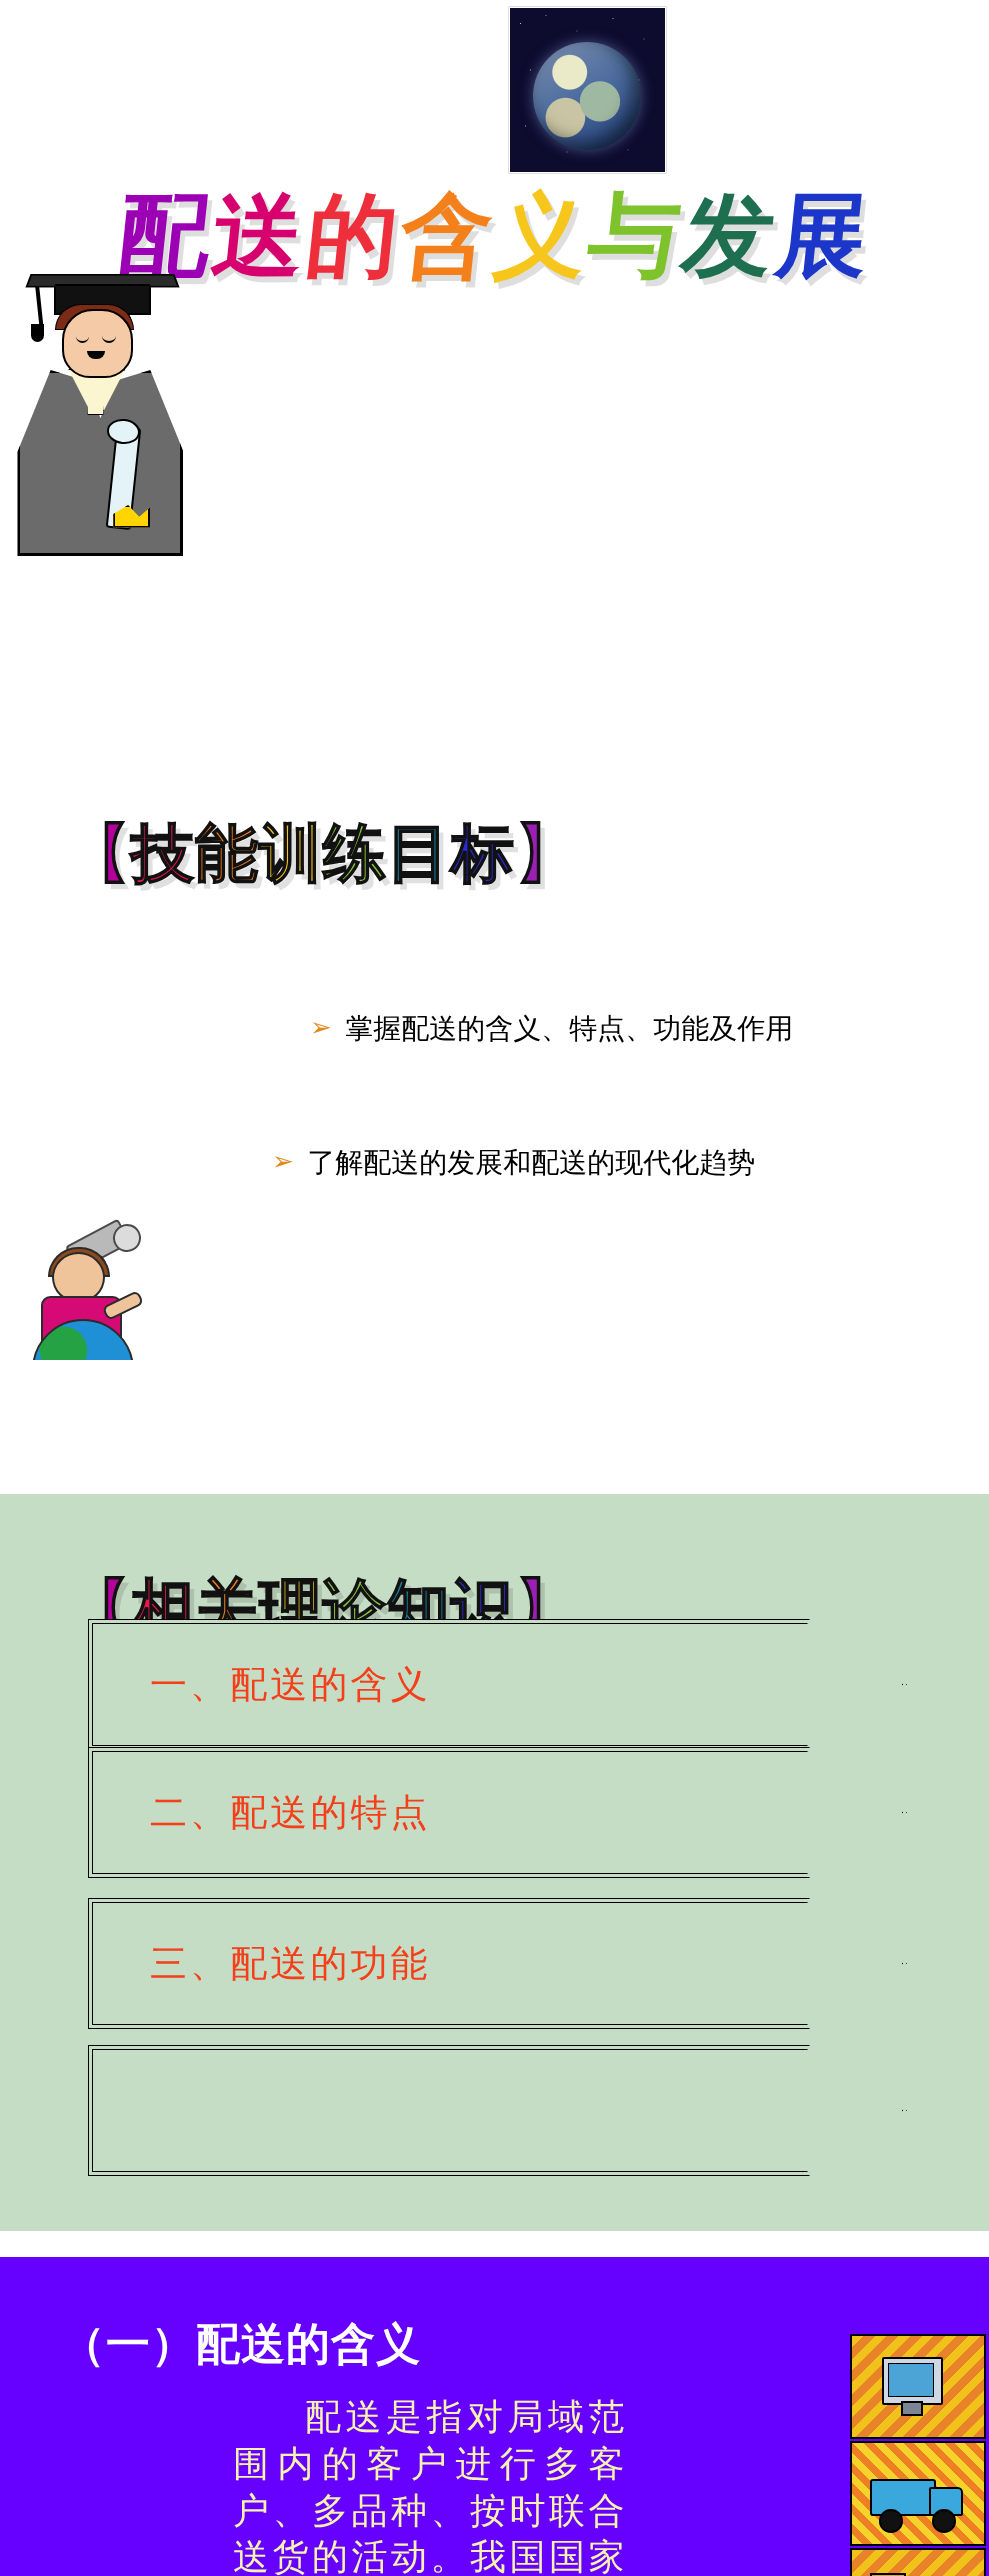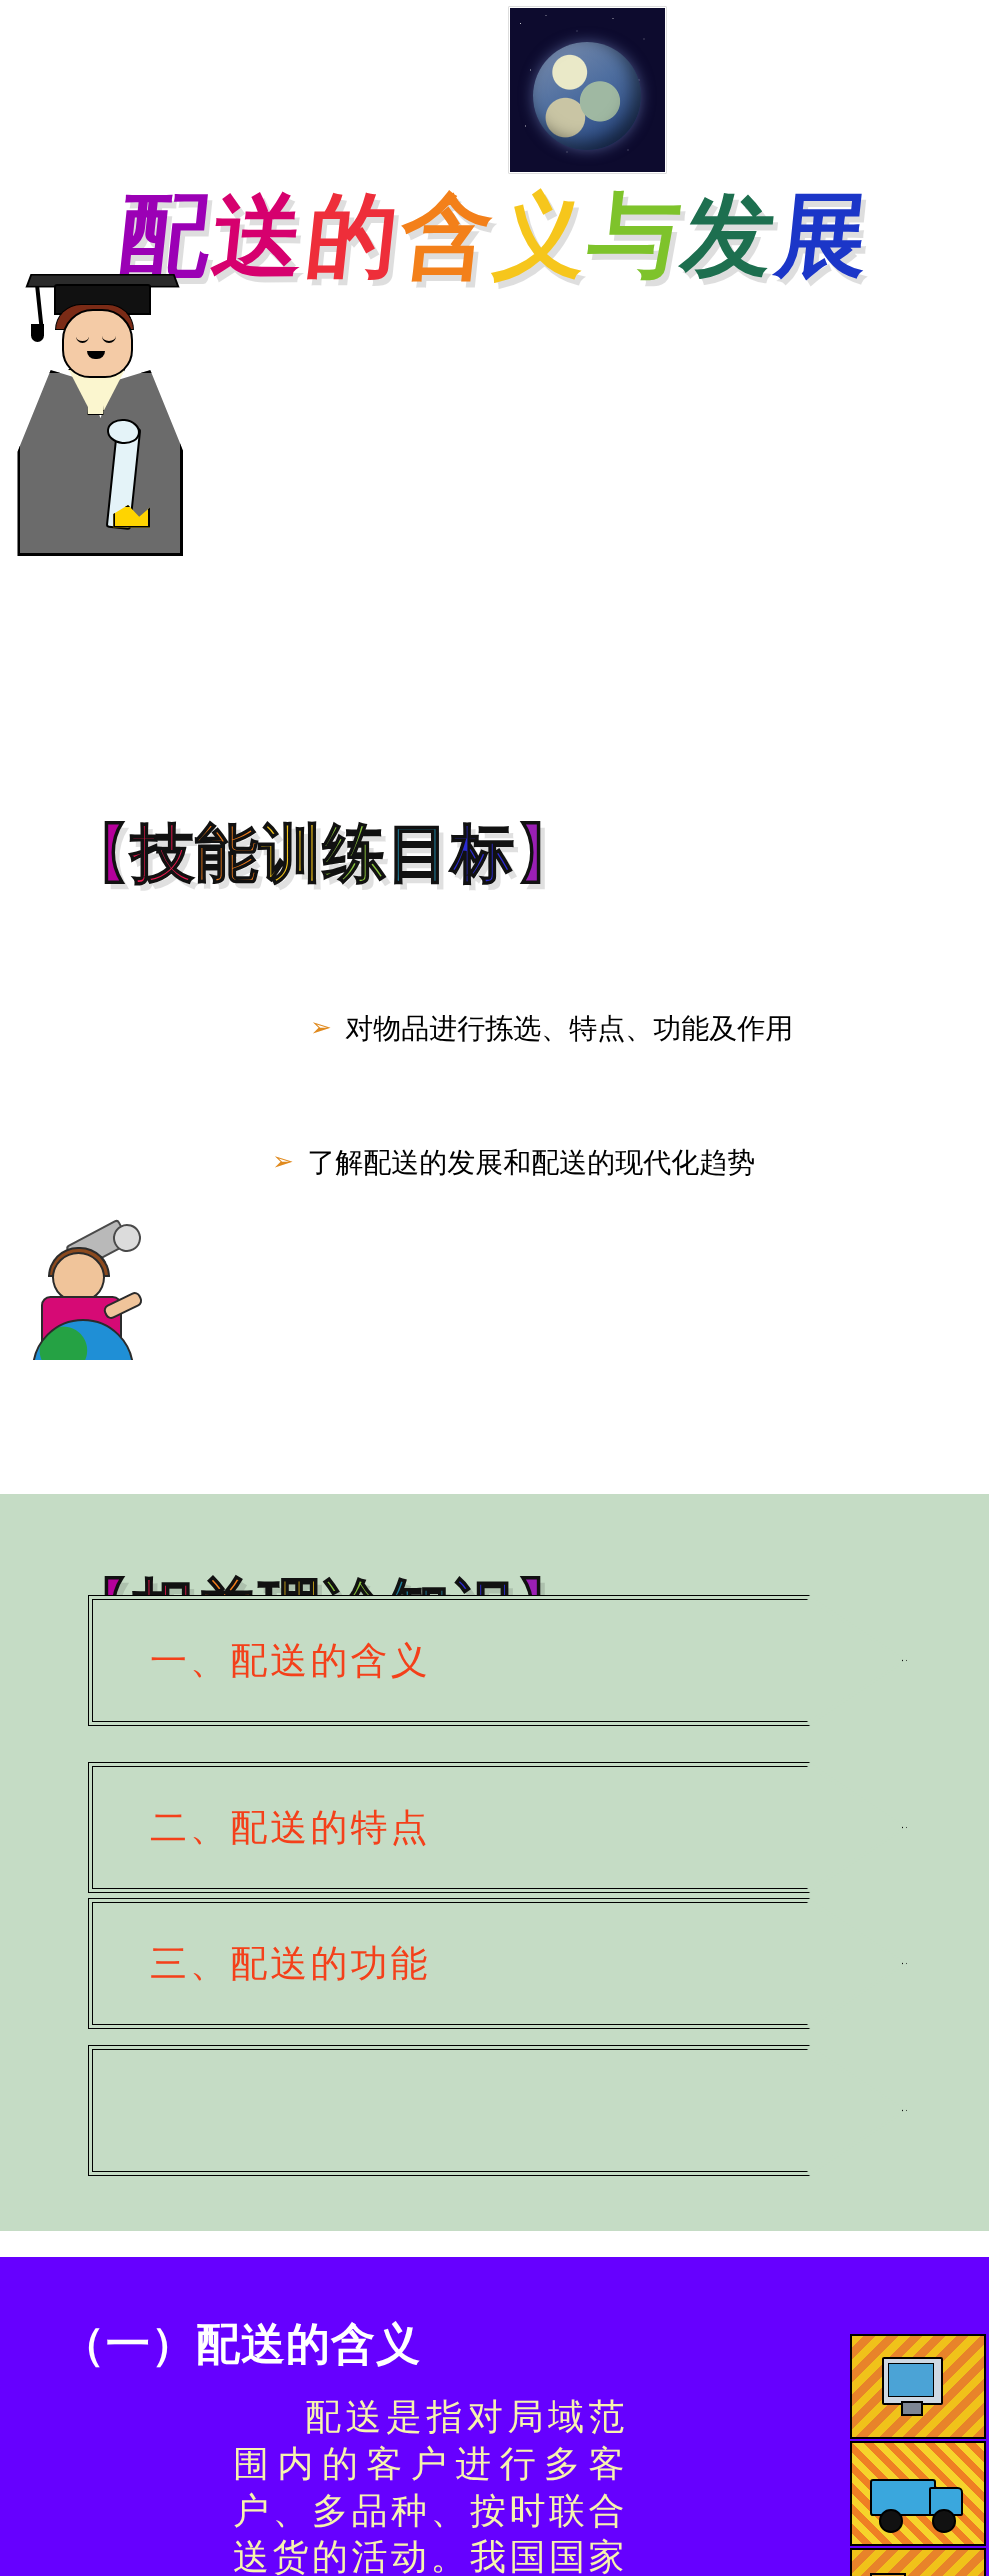--- a/index.html
+++ b/index.html
@@ -253,22 +253,22 @@
     border:1.5px solid #000;
   }
   .chevron .ctext{
     position:absolute; left:62px; top:50%; transform:translateY(-50%);
     font-family:"DejaVu Serif","Liberation Serif",serif;
     font-size:37px;
     color:#f4401a;
     white-space:nowrap;
     letter-spacing:3.1px;
   }
-  .cv1{top:101px}
-  .cv2{top:268px}
+  .cv1{top:125px}
+  .cv2{top:253px}
   .cv3{top:404px}
   .cv4{top:551px}
 
   
   .slide3{
     position:absolute; left:0; top:2257px; width:989px; height:1453px;
     background:#6600ff; overflow:hidden;
   }
   .s3-title{
     position:absolute; left:61px; top:21.6px;
@@ -339,21 +339,21 @@
       </div>
       <div class="scroll"></div>
       <div class="scroll-top"></div>
       <div class="ribbon"></div>
     </div>
 
     <h2 class="wa-head head-skill" id="skill-wordart"><span style="color: rgb(181, 0, 155);">【</span><span style="color: rgb(232, 23, 76);">技</span><span style="color: rgb(245, 127, 28);">能</span><span style="color: rgb(243, 196, 26);">训</span><span style="color: rgb(140, 198, 63);">练</span><span style="color: rgb(28, 127, 158);">目</span><span style="color: rgb(43, 43, 212);">标</span><span style="color: rgb(155, 31, 181);">】</span></h2>
 
     <div class="bullet-row b1">
       <span class="arrow">➢</span>
-      <span>对物品进行拣选、特点、功能及作用</span>
+      <span>掌握配送的含义、特点、功能及作用</span>
     </div>
 
     <div class="bullet-row b2">
       <span class="arrow">➢</span>
       <span>了解配送的发展和配送的现代化趋势</span>
     </div>
 
     <div class="kid">
       <div class="telescope"></div>
       <div class="tele-lens"></div>

